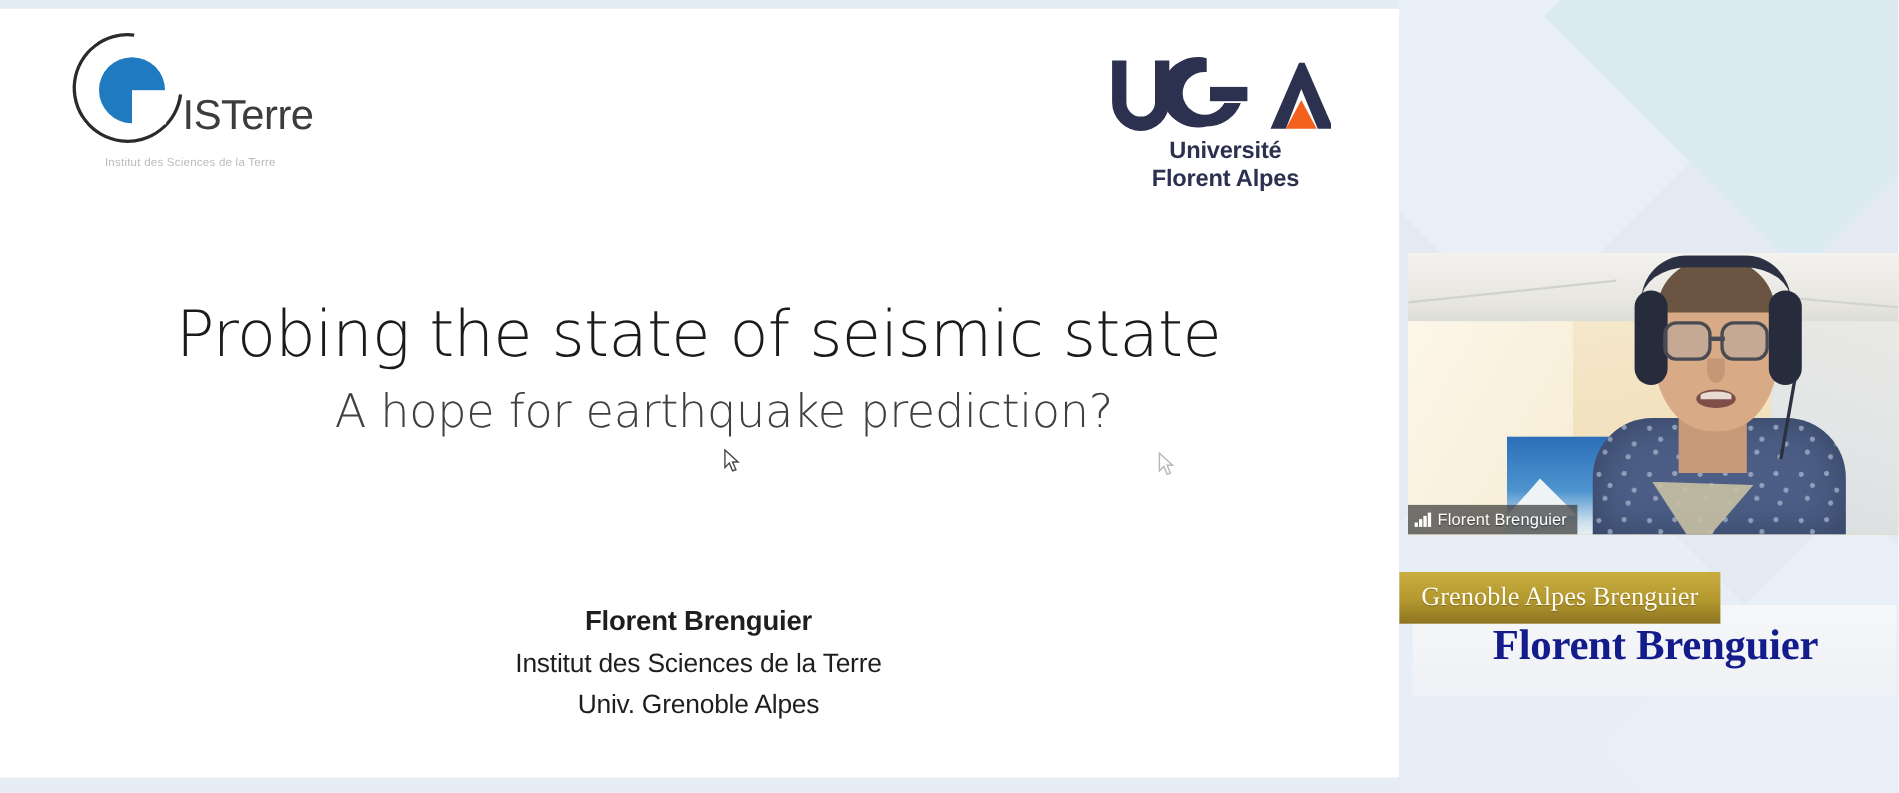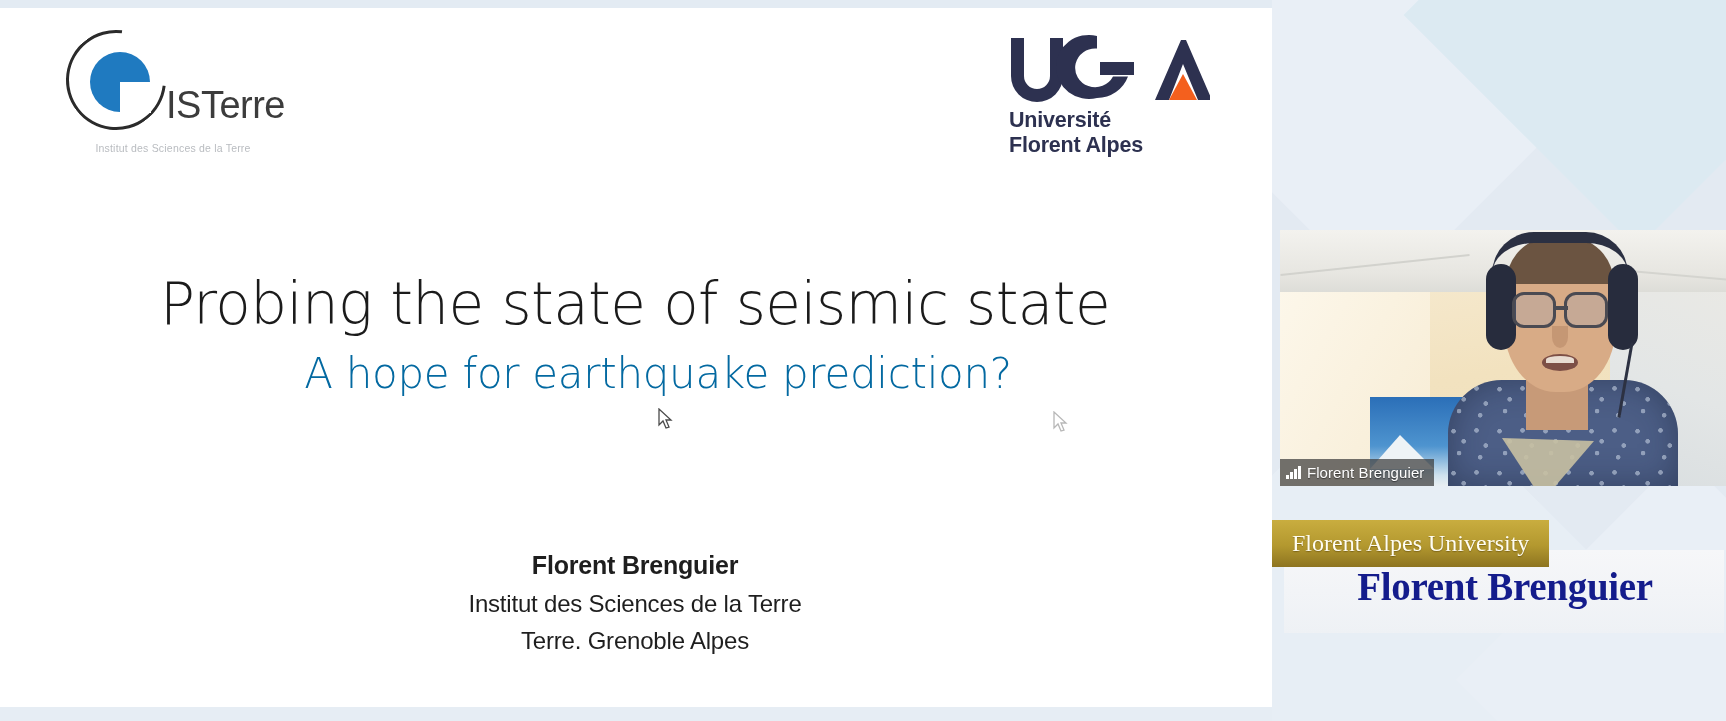--- a/index.html
+++ b/index.html
@@ -44,37 +44,37 @@
     position:absolute; left:104px; top:62px;
     font-size:38px; letter-spacing:-0.5px; color:#3c3c3c;
     font-family:"Liberation Sans", sans-serif; font-weight:400;
   }
   #ist-tag{
     position:absolute; left:6px; top:120px; width:210px;
     text-align:center; font-size:10.5px; color:#b9bcc0; letter-spacing:.2px;
   }
 
   
-  #uga-logo{ position:absolute; left:1005px; top:26px; width:215px; height:128px; }
+  #uga-logo{ position:absolute; left:1005px; top:43px; width:215px; height:128px;text-align:center; }
   #uga-mark{ position:absolute; left:0; top:0; width:205px; height:70px; }
   #uga-lines{ position:absolute; left:4px; top:74px; width:210px;
     color:#2d3150; font-size:21.5px; font-weight:700; line-height:1.16;
     letter-spacing:-0.2px; }
 
   
   #slide-title{
     position:absolute; left:0; top:262px; width:1270px; text-align:center;
     font-size:58px; font-weight:300; color:#1b1b1b;
     letter-spacing:-0.6px;
     font-family:"DejaVu Sans", sans-serif;
     font-stretch:condensed;
   }
   #slide-subtitle{
     position:absolute; left:0; top:341px; width:1270px; text-align:center;
-    font-size:42px; font-weight:300; color:#0369a1;
+    font-size:42px; font-weight:300; color:#404040;
     letter-spacing:-0.3px;
     font-family:"DejaVu Sans", sans-serif;
     padding-left:46px;
   }
 
   
   #author-block{
     position:absolute; left:0; top:543px; width:1270px; text-align:center;
     color:#1e1e1e;
   }
@@ -232,21 +232,21 @@
           <div>Florent Alpes</div>
         </div>
       </div>
 
       <div id="slide-title">Probing the state of seismic state</div>
       <div id="slide-subtitle">A hope for earthquake prediction?</div>
 
       <div id="author-block">
         <div id="author-name">Florent Brenguier</div>
         <div id="author-line1">Institut des Sciences de la Terre</div>
-        <div id="author-line2">Terre. Grenoble Alpes</div>
+        <div id="author-line2">Univ. Grenoble Alpes</div>
       </div>
 
       <svg class="cursor" id="cursor-primary" viewBox="0 0 16 22" style="left: 657px; top: 400px;">
         <path d="M2 1 L2 17 L6 13 L9 20 L12 19 L9 12 L14 12 Z" fill="#ffffff" stroke="#4b4b4b" stroke-width="1.3"></path>
       </svg>
       <svg class="cursor" id="cursor-secondary" viewBox="0 0 16 22" style="left: 1052px; top: 403px;">
         <path d="M2 1 L2 17 L6 13 L9 20 L12 19 L9 12 L14 12 Z" fill="#ffffff" stroke="#7d7d7d" stroke-width="1.3"></path>
       </svg>
     </div>
 
@@ -292,17 +292,17 @@
             <i></i>
             <i></i>
             <i></i>
         </span>
         <span id="video-label-text">Florent Brenguier</span>
       </div>
     </div>
 
     <div id="name-card">
       <div id="name-card-body"></div>
-      <div id="name-card-affil">Florent Alpes University</div>
+      <div id="name-card-affil">Grenoble Alpes Brenguier</div>
       <div id="name-card-name">Florent Brenguier</div>
     </div>
   </div>
 </div>
 
 </body></html>

